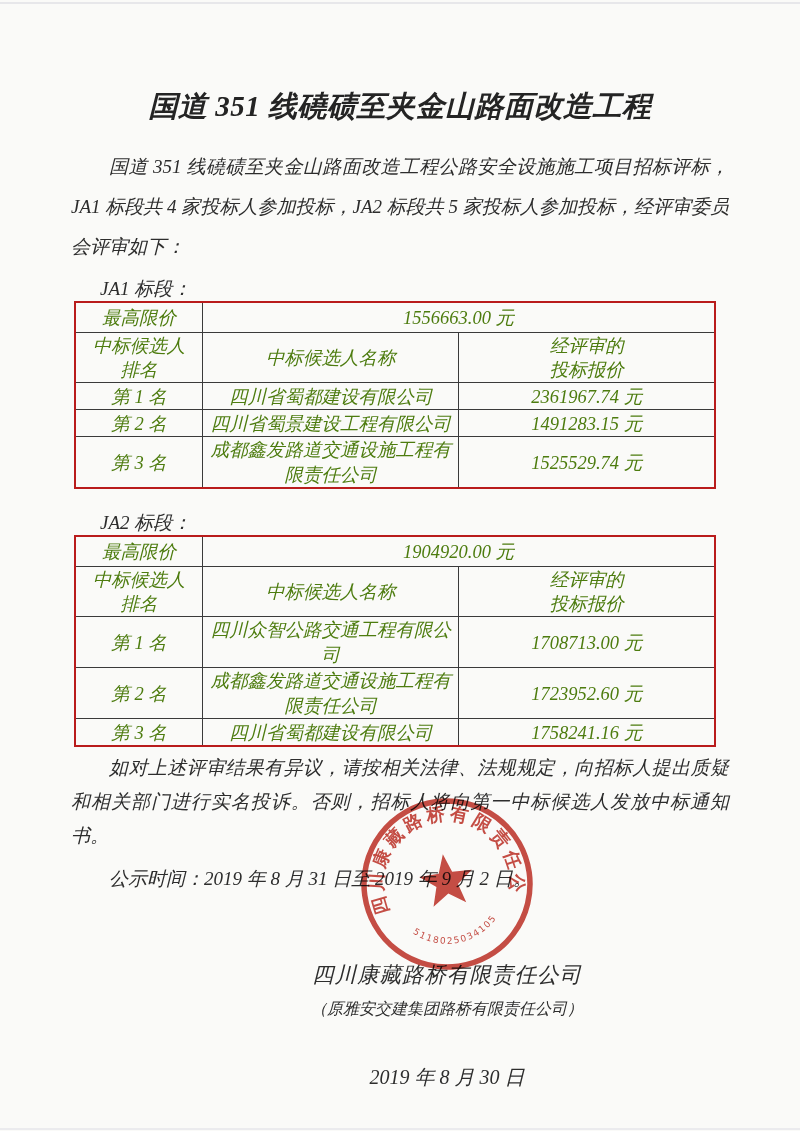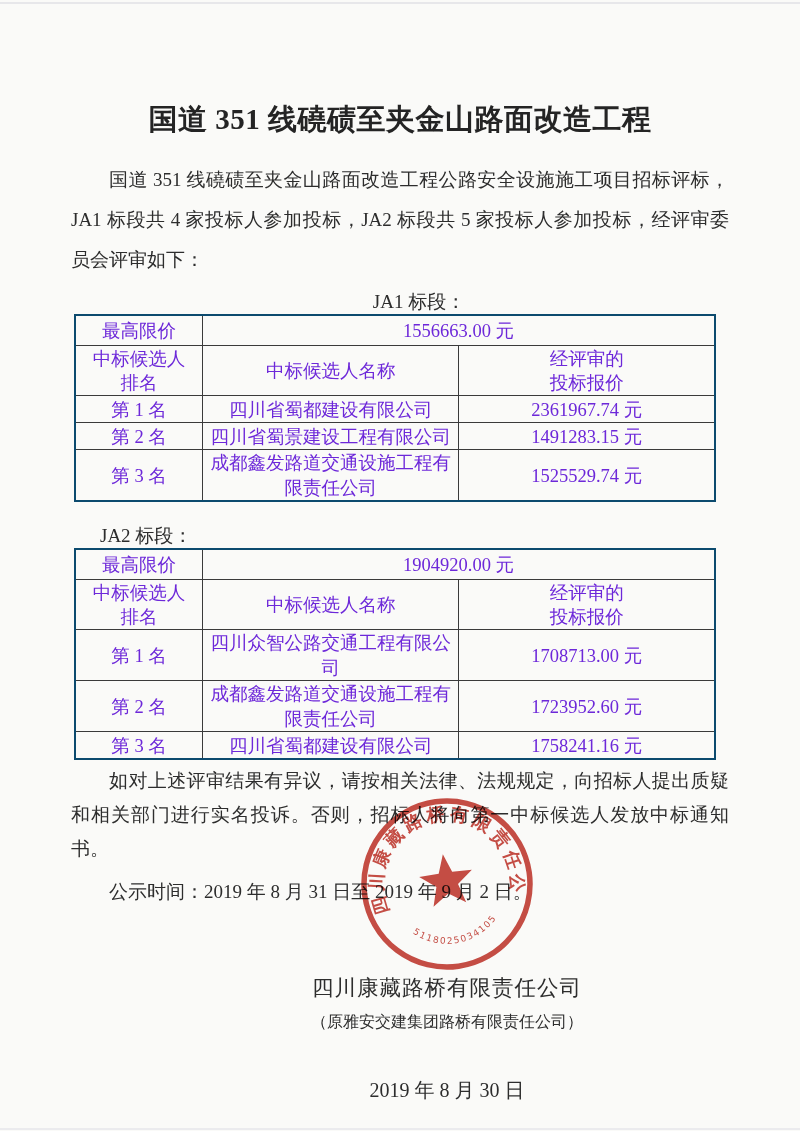--- a/index.html
+++ b/index.html
@@ -17,21 +17,21 @@
     box-sizing: border-box;
   }
   .edge-top {
     position: absolute; top: 2px; left: 0; right: 0; height: 2px;
     background: #e7e7ea;
   }
   .edge-bottom {
     position: absolute; bottom: 1px; left: 0; right: 0; height: 2px;
     background: #ebebee;
   }
-  .content { padding: 13px 62px; }
+  .content { padding: 0 62px; font-style: italic; }
 
   h1.doc-title {
     margin: 0; padding-top: 82px;
     text-align: center;
     font-size: 29px; line-height: 49px;
     font-weight: bold;
     color: #242424;
     letter-spacing: 0.5px;
   }
   h1.doc-title .tl { display: block; }
@@ -42,32 +42,32 @@
     line-height: 40px;
     text-align: justify;
     color: #2d2d2d;
   }
   p.indent { text-indent: 2em; }
   p.intro { margin-top: 16px; }
   p.seg-label {
     margin: 0; font-size: 19px; line-height: 25px;
     text-indent: 2em; color: #2d2d2d;
   }
-  p.seg-label.first { margin-top: 2px; text-align: center; }
+  p.seg-label.first { margin-top: 2px; }
   p.seg-label.second { margin-top: 21px; }
 
   table.bid-table {
     width: 642px;
     margin-left: 12px;
     border-collapse: collapse;
     table-layout: fixed;
     background: transparent;
-    border: 2px solid #0c4a6e;
+    border: 2px solid #b91c1c;
     font-size: 18.5px;
-    color: #6d28d9;
+    color: #4d7c0f;
   }
   table.bid-table td {
     border: 1px solid #3a3a3a;
     text-align: center;
     vertical-align: middle;
     padding: 0;
     overflow: hidden;
   }
   td.c-rank  { width: 126px; }
   td.c-name  { width: 364px; }

